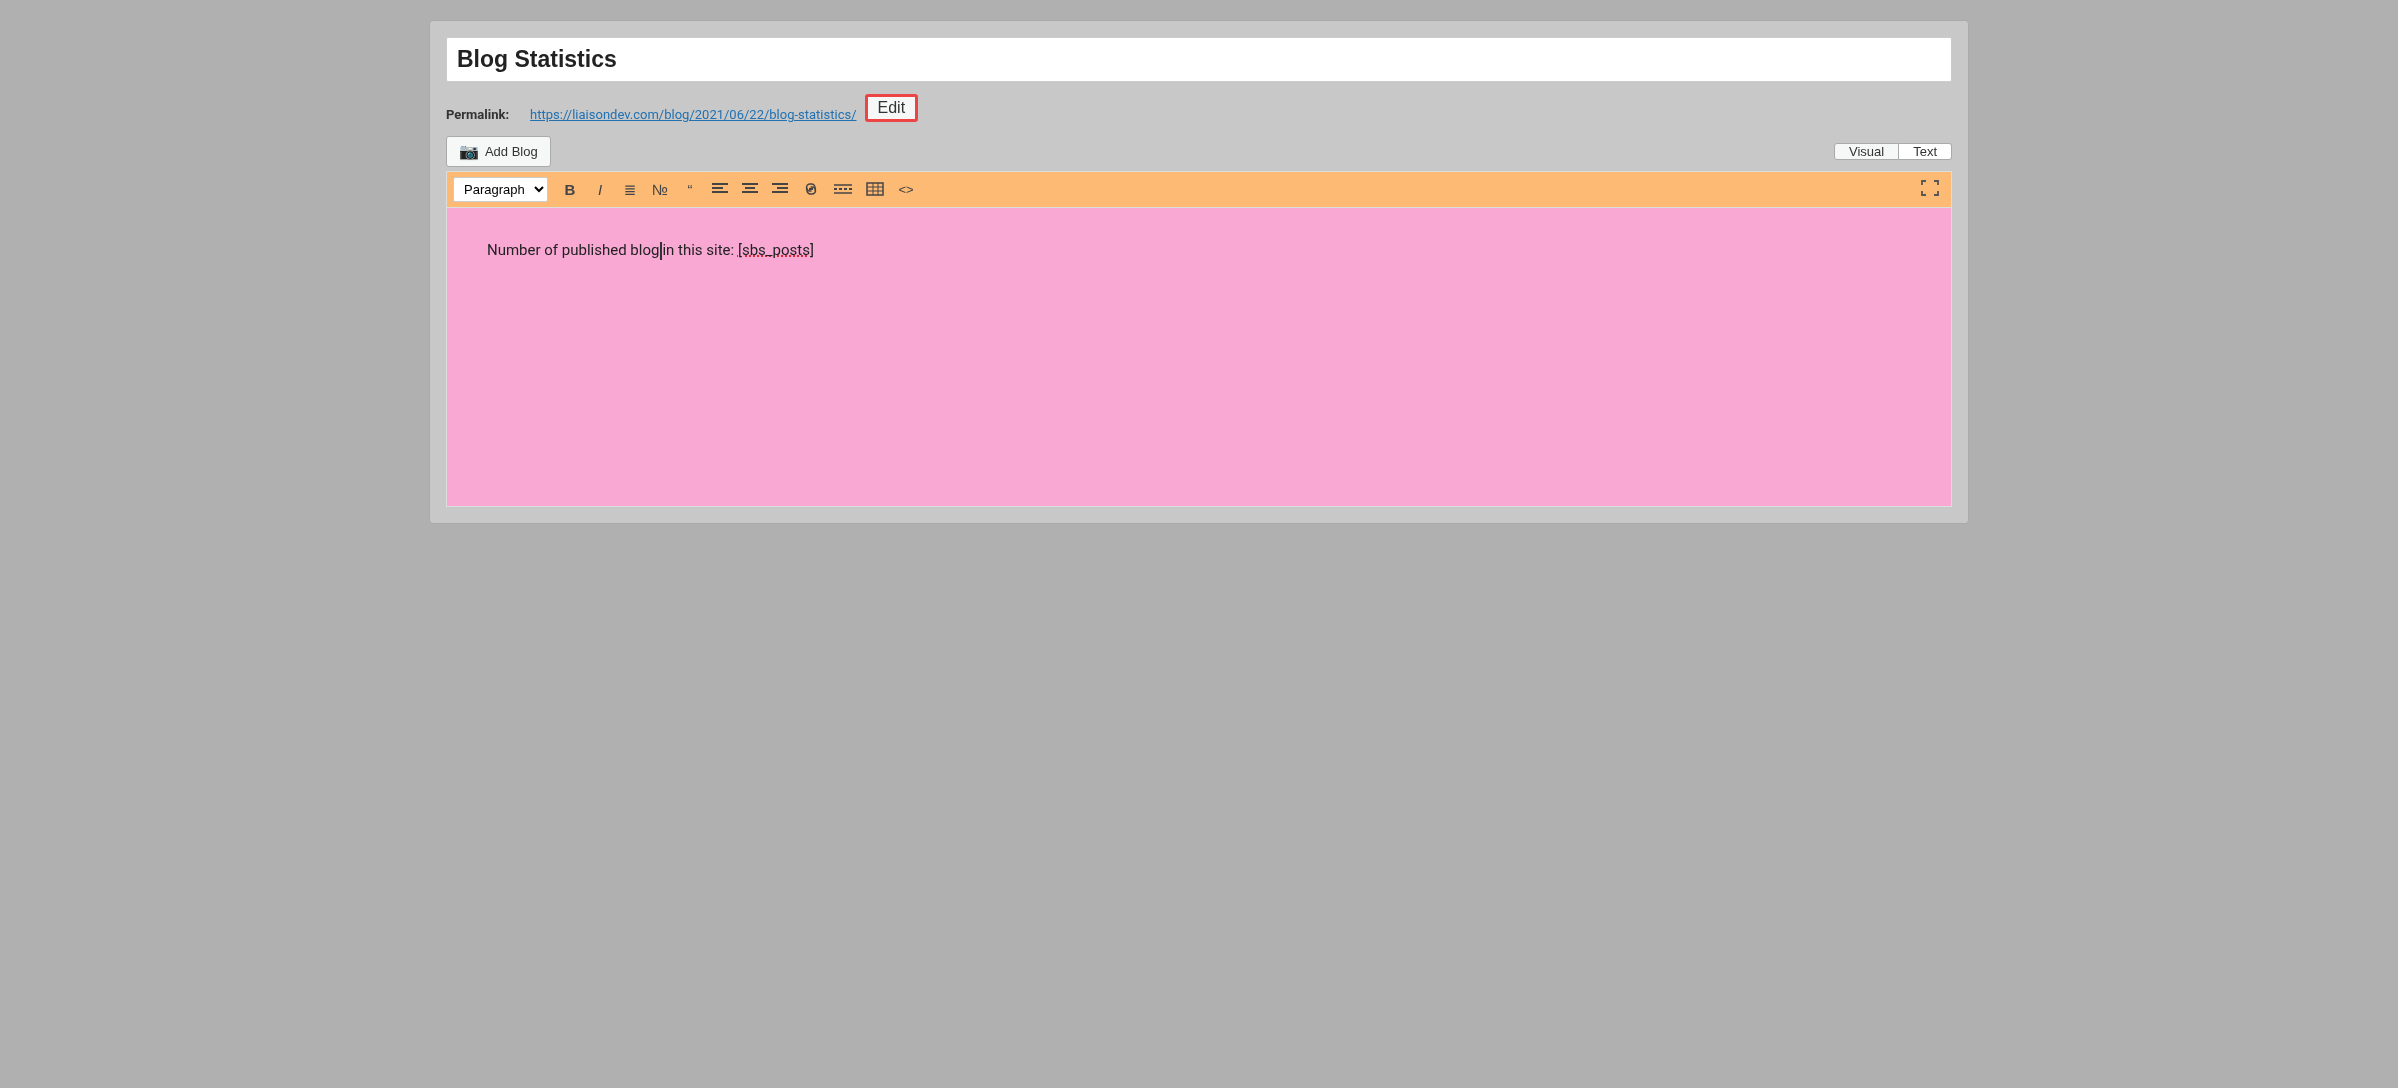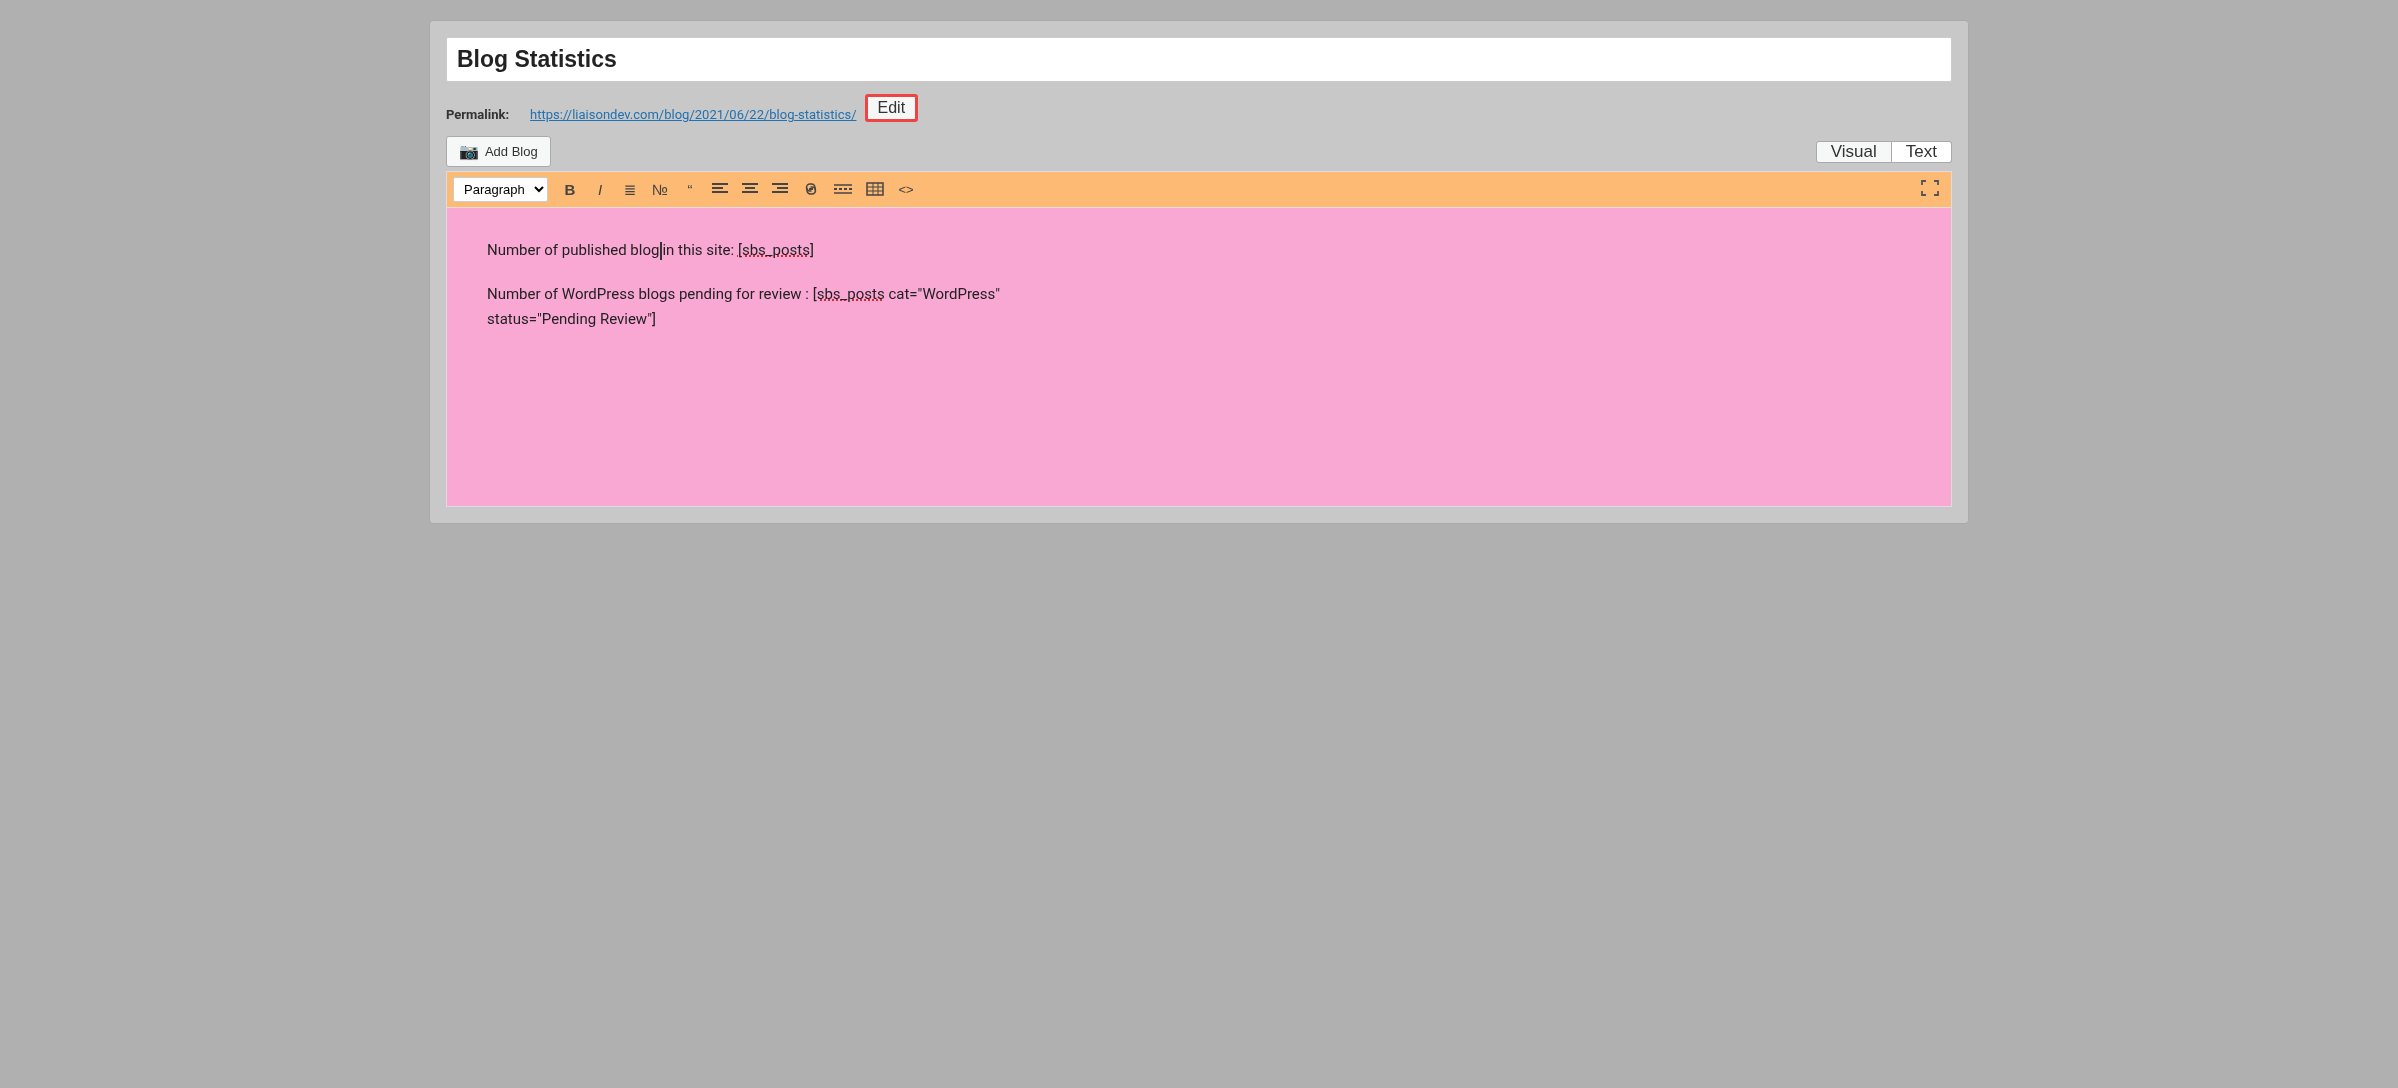--- a/index.html
+++ b/index.html
@@ -85,21 +85,21 @@
       color: #2271b1;
     }
     .view-tabs {
       display: flex;
       gap: 0;
     }
     .view-tab {
       border: 1px solid #aaa;
       background: #f6f7f7;
       padding: 0 14px;
-      font-size: 17px;
+      font-size: 13px;
       color: #333;
       cursor: pointer;
     }
     .view-tab:first-child { border-radius: 3px 0 0 3px; }
     .view-tab:last-child { border-radius: 0 3px 3px 0; border-left: none; }
     .view-tab.active { background: #fff; font-weight: 400; }
     .formatting-toolbar {
       display: flex;
       align-items: center;
       gap: 2px;
@@ -249,18 +249,15 @@
           <polyline points="5,15 1,15 1,11" fill="none" stroke="#555" stroke-width="1.8"></polyline>
         </svg>
     </button>
   </div>
 
   <div class="editor-area">
     <div class="editor-content">
       <p>
         <span>Number of published blog</span><span class="cursor-blink"></span><span>in this site: </span><span class="shortcode">[sbs_posts]</span>
       </p>
-      <p>
-        <span>Number of WordPress blogs pending for review : </span><span class="shortcode">[sbs_posts</span><span> cat="WordPress"<br>status="Pending Review"]</span>
-      </p>
     </div>
   </div>
 </div>
 
 </body></html>

